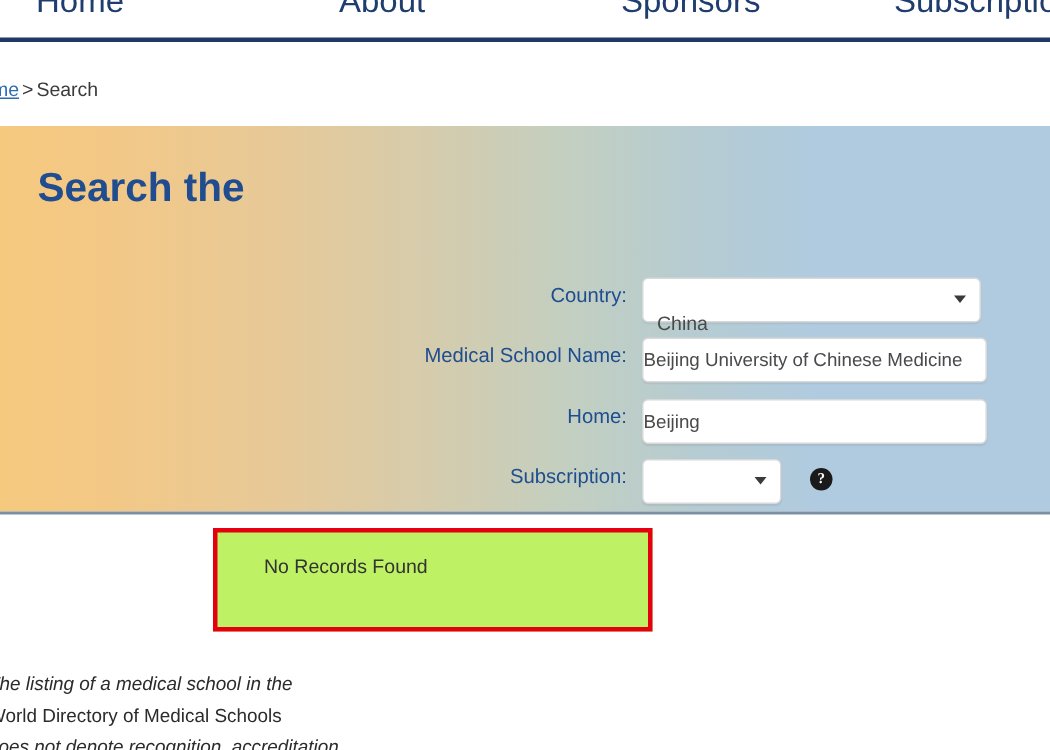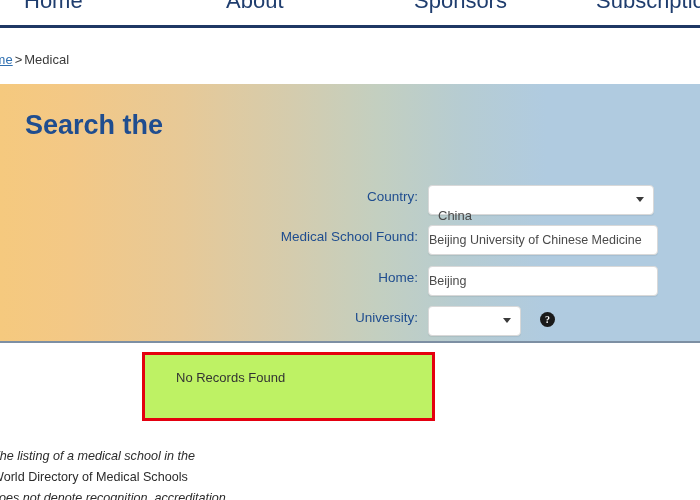--- a/index.html
+++ b/index.html
@@ -227,54 +227,54 @@
       <div class="nav-item nav-home">Home</div>
       <div class="nav-item nav-about">About</div>
       <div class="nav-item nav-spons">Sponsors</div>
       <div class="nav-item nav-subsc">Subscription</div>
 
     </div>
   </div>
 
   <div class="breadcrumb">
     <div class="bc-inner">
-      <span class="bc-link">Home</span><span class="bc-sep">&gt;</span><span class="bc-current">Medical</span>
+      <span class="bc-link">Home</span><span class="bc-sep">&gt;</span><span class="bc-current">Search</span>
     </div>
   </div>
 
   <div class="panel">
 
     <div class="panel-title">
       <span>Search the</span>
     </div>
 
     <div class="form-row row1">
       <div class="label-wrap">Country:</div>
       <div class="ctl ctl-select">
         <span class="sel-value">China</span>
         <span class="sel-arrow"></span>
       </div>
     </div>
 
     <div class="form-row row2">
-      <div class="label-wrap">Medical School Found:</div>
+      <div class="label-wrap">Medical School Name:</div>
       <div class="ctl ctl-text">
         <input type="text" readonly="" value="Beijing University of Chinese Medicine" style="">
       </div>
     </div>
 
     <div class="form-row row3">
       <div class="label-wrap">Home:</div>
       <div class="ctl ctl-text">
         <input type="text" readonly="" value="Beijing" style="">
       </div>
     </div>
 
     <div class="form-row row4">
-      <div class="label-wrap">University:</div>
+      <div class="label-wrap">Subscription:</div>
       <div class="ctl ctl-select narrow">
         <span class="sel-value"></span>
         <span class="sel-arrow"></span>
       </div>
       <div class="info-icon">?</div>
     </div>
 
   </div>
 
   <div class="results-box">

